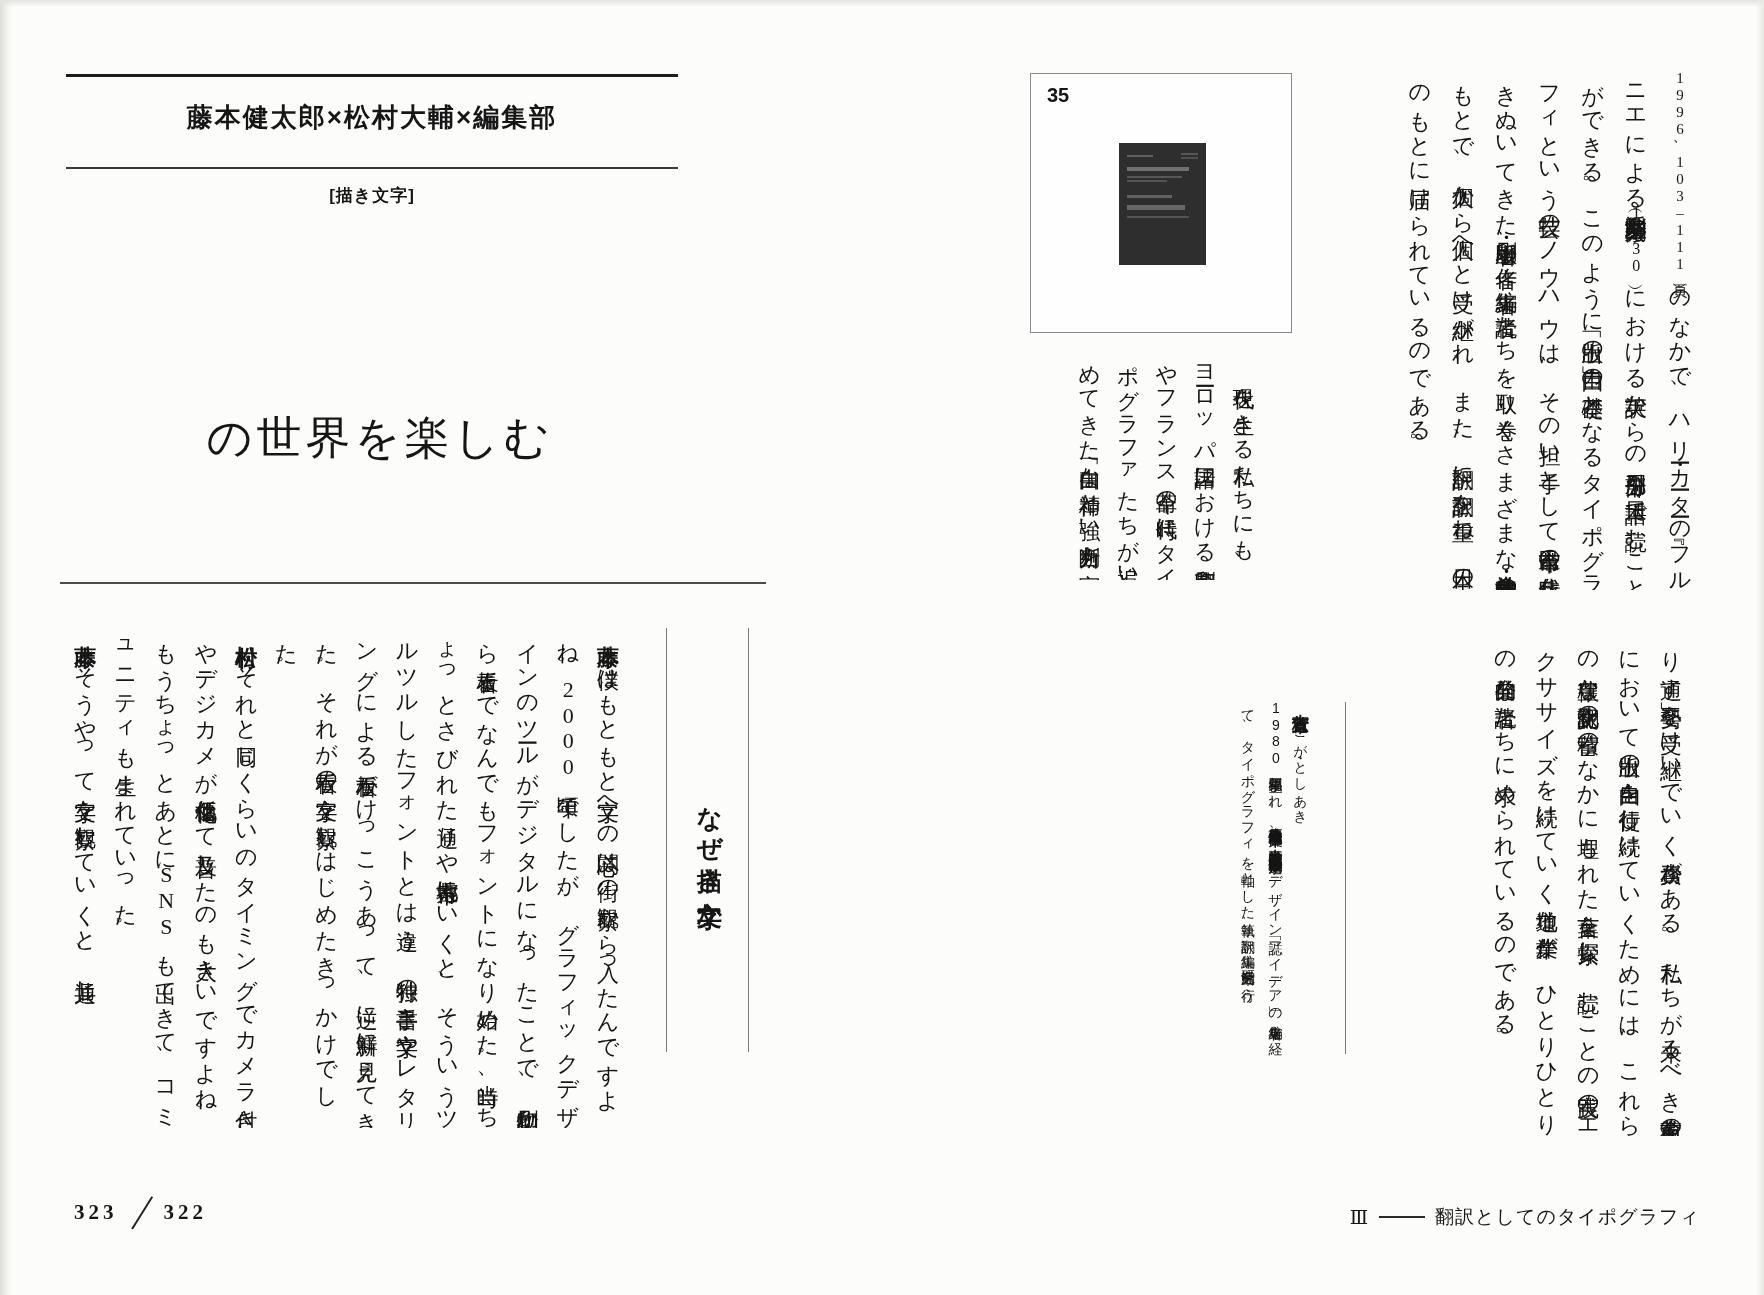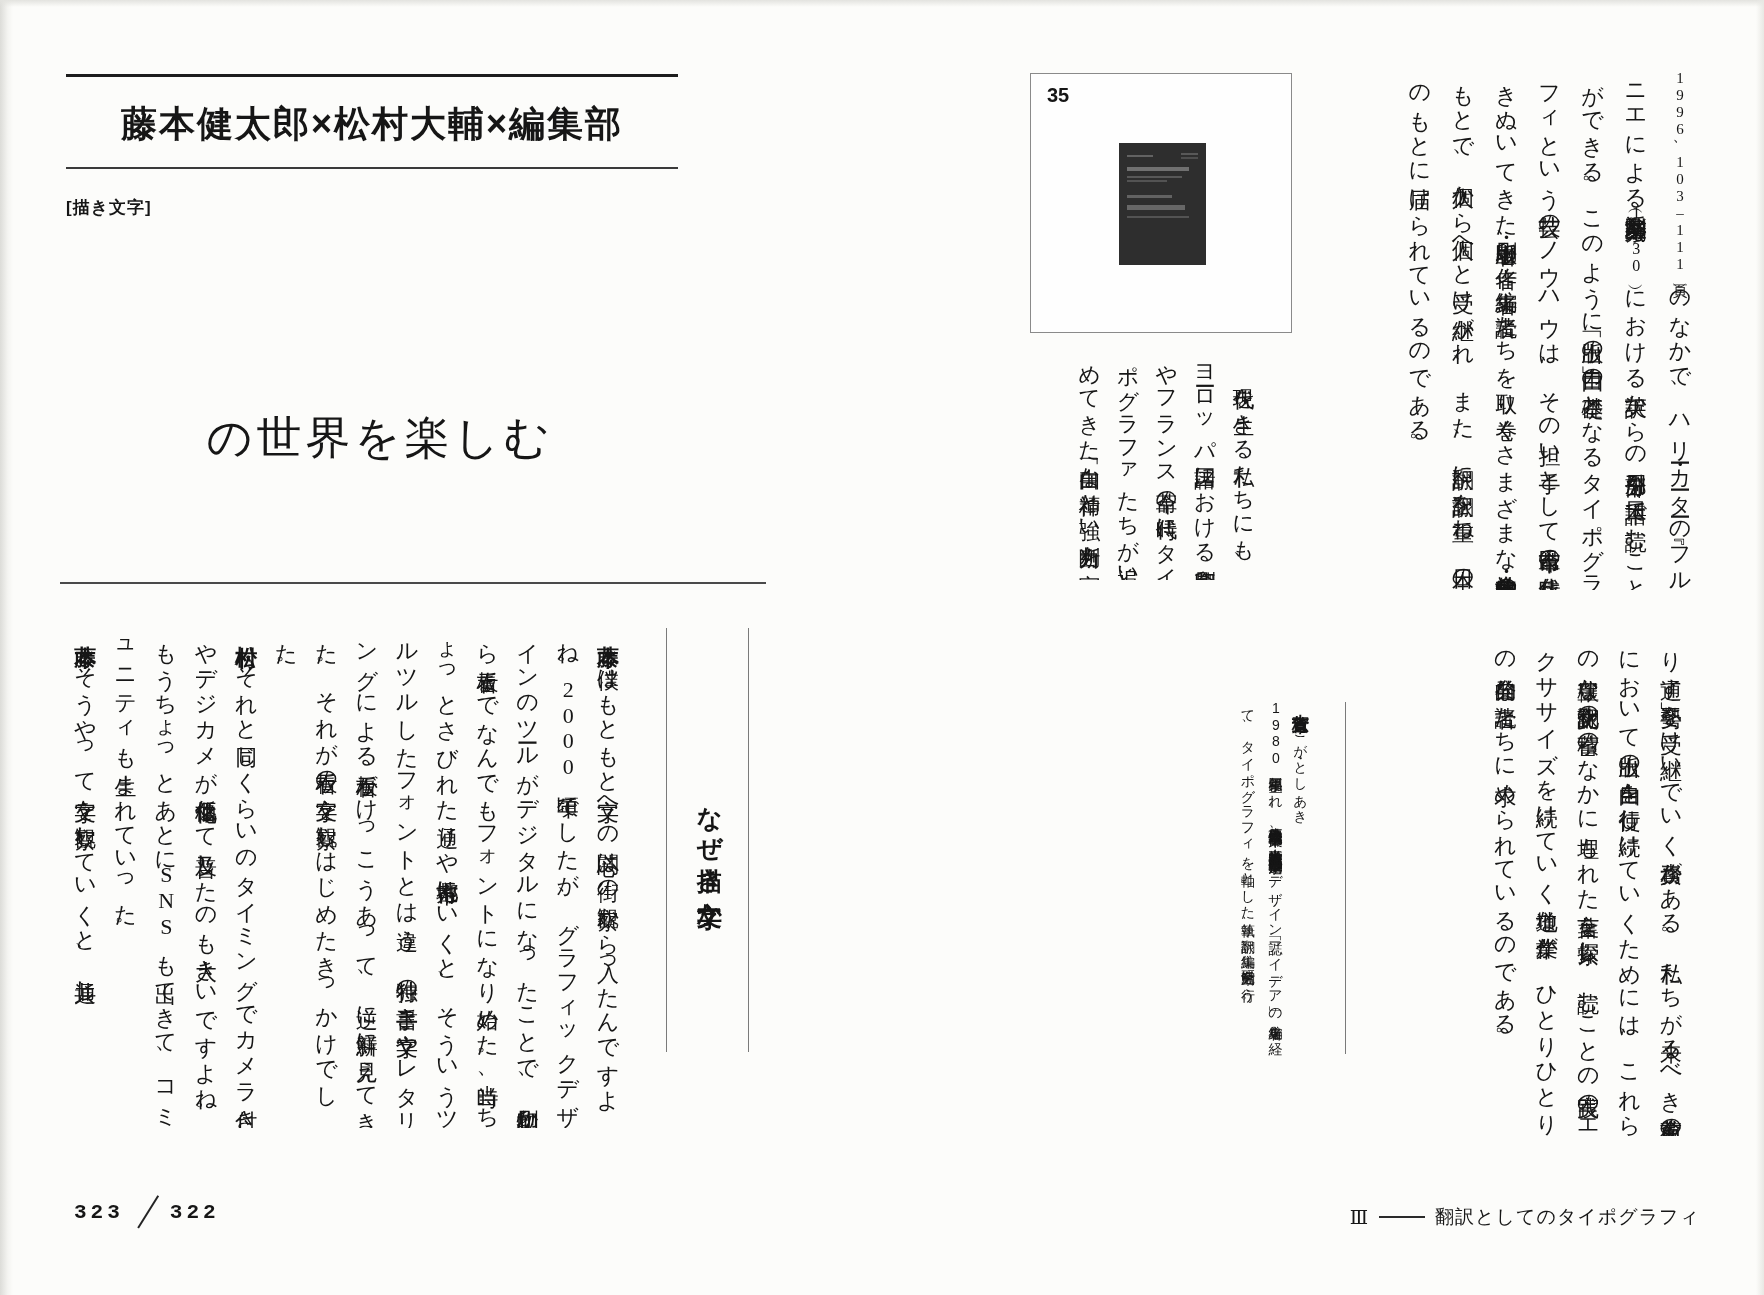--- a/index.html
+++ b/index.html
@@ -15,23 +15,23 @@
     background:linear-gradient(90deg,#dcdcd8,#f4f4f1 60%,rgba(255,255,255,0));}
   .scan-edge-top{position:absolute;left:0;top:0;width:100%;height:7px;
     background:linear-gradient(180deg,#e3e3df,rgba(255,255,255,0));}
   .scan-edge-right{position:absolute;right:0;top:0;width:8px;height:100%;
     background:linear-gradient(270deg,#e8e8e4,rgba(255,255,255,0));}
 
   
   .rule-thick{position:absolute;left:66px;top:74px;width:612px;height:3px;background:#1d1d1d;}
   .authors{position:absolute;left:66px;top:100px;width:612px;text-align:center;
     font-family:"Liberation Sans","DejaVu Sans",sans-serif;font-weight:bold;
-    font-size:36px;letter-spacing:2px;}
+    font-size:26px;letter-spacing:2px;}
   .rule-thin-1{position:absolute;left:66px;top:167px;width:612px;height:2px;background:#3a3a3a;}
-  .tag{position:absolute;left:66px;top:196px;width:612px;text-align:left;
+  .tag{position:absolute;left:66px;top:184px;width:612px;text-align:center;
     font-family:"Liberation Sans","DejaVu Sans",sans-serif;font-weight:bold;
     font-size:17px;letter-spacing:1px;}
   .title{position:absolute;left:40px;top:318px;width:680px;text-align:center;
     font-size:45px;letter-spacing:4px;line-height:80px;font-weight:500;}
   .rule-thin-2{position:absolute;left:60px;top:582px;width:706px;height:2px;background:#4a4a4a;}
 
   .vrule{position:absolute;width:1px;background:#7a7a7a;}
   .vrule-a{left:748px;top:628px;height:424px;}
   .vrule-b{left:666px;top:628px;height:424px;}
   .section-heading{position:absolute;left:694px;top:788px;
@@ -39,21 +39,21 @@
     font-family:"Liberation Sans","DejaVu Sans",sans-serif;font-weight:bold;
     font-size:25px;letter-spacing:2px;}
 
   .dialogue{position:absolute;left:66px;top:628px;width:562px;height:500px;
     writing-mode:vertical-rl;text-orientation:upright;
     font-size:22px;line-height:40.2px;letter-spacing:0.8px;overflow:hidden;}
   .dialogue p{margin:0;padding:0;}
   .speaker{font-family:"Liberation Sans","DejaVu Sans",sans-serif;font-weight:bold;}
 
   .page-numbers{position:absolute;left:74px;top:1200px;
-    font-family:Liberation Mono, monospace;font-weight:bold;
+    font-family:Liberation Serif, serif;font-weight:bold;
     font-size:21px;letter-spacing:4px;display:flex;align-items:center;}
   .pslash{display:inline-block;width:30px;height:24px;position:relative;margin:0 8px;}
   .pslash::after{content:"";position:absolute;left:-3px;top:11px;width:38px;height:1.6px;
     background:#242424;transform:rotate(-58deg);}
 
   
   .figure-box{position:absolute;left:1002px;top:73px;width:260px;height:258px;
     background:#fefefe;border:1.5px solid #8a8a8a;margin-left:28px;}
   .figure-label{position:absolute;left:16px;top:10px;
     font-family:"Liberation Sans","DejaVu Sans",sans-serif;font-weight:bold;font-size:20px;}

